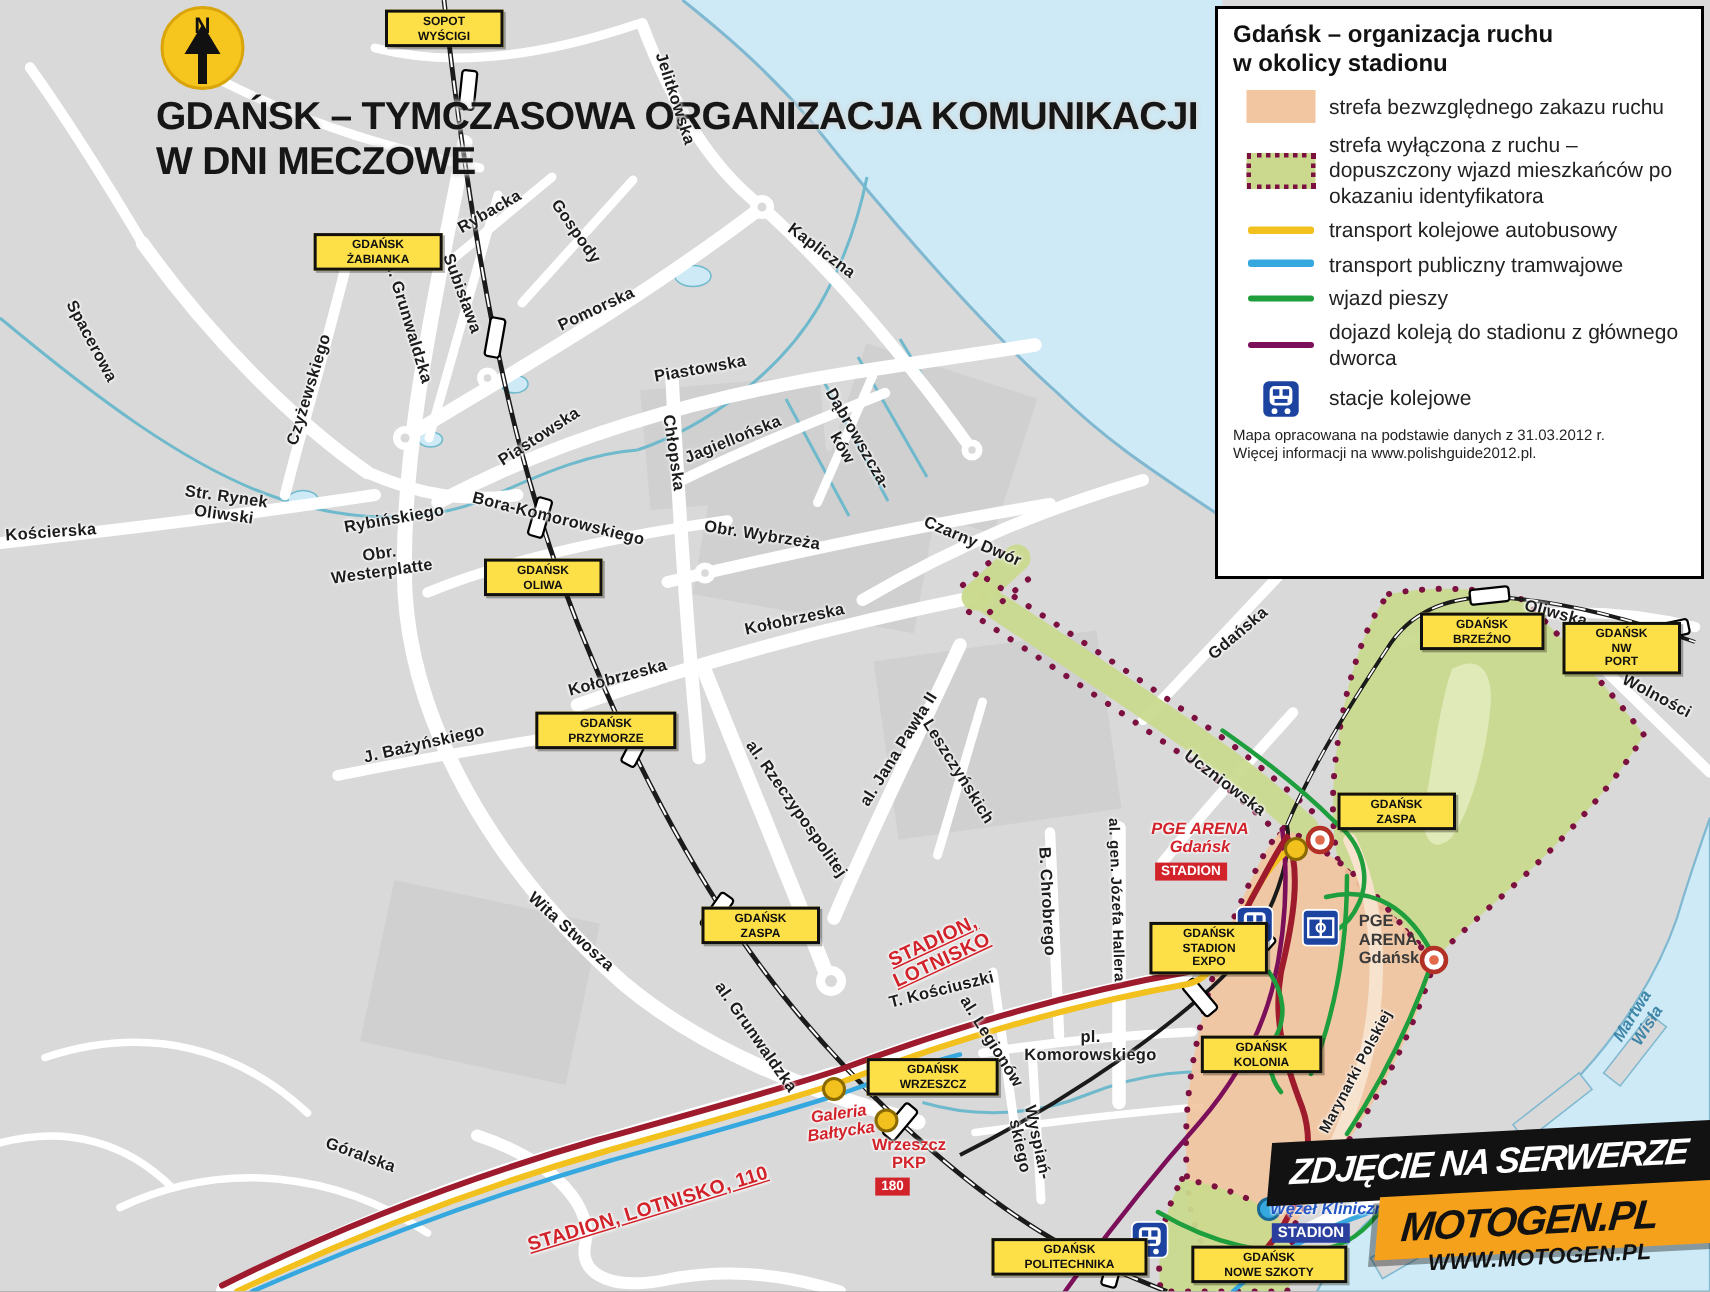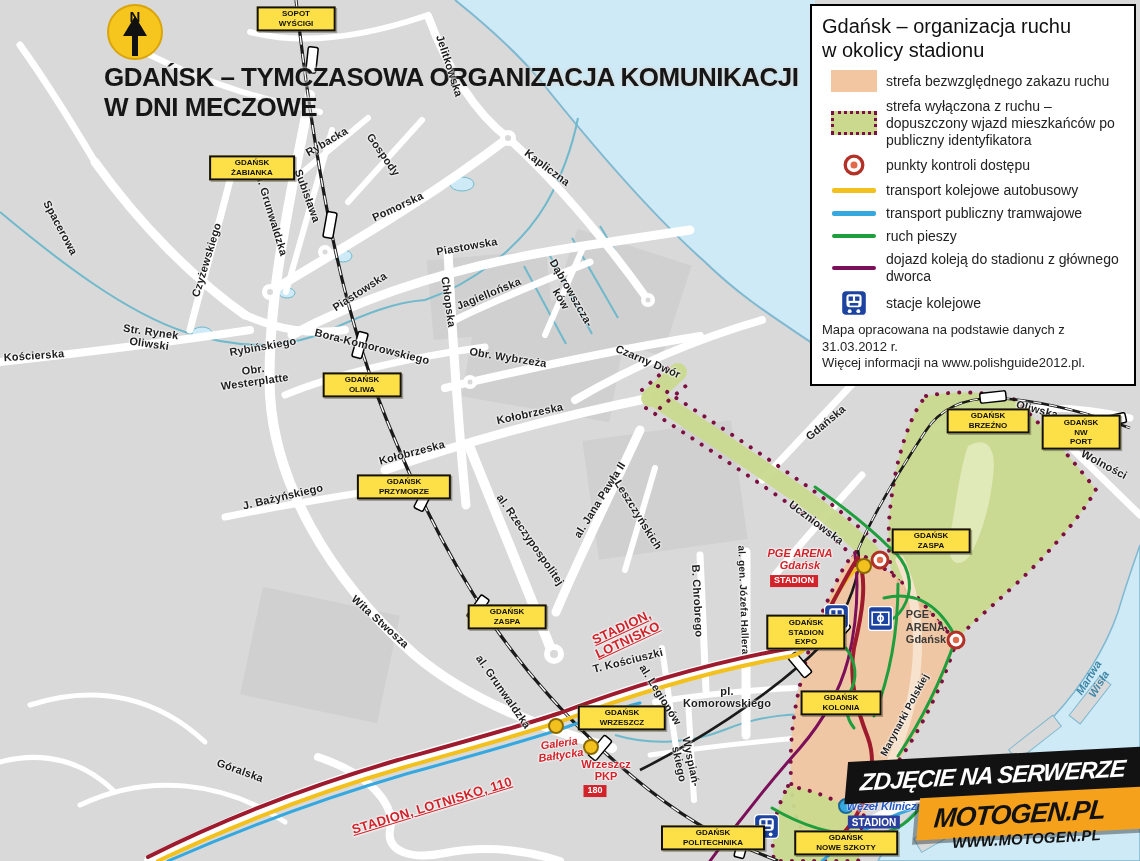--- a/index.html
+++ b/index.html
@@ -28,37 +28,37 @@
       white-space:pre-line;text-shadow:0 0 2px #fff,0 0 2px #fff;}
   .dk{z-index:2;color:#3a3a3a;font-weight:700;font-size:11px;white-space:pre-line;
       line-height:1.15;text-align:left;}
   .title{position:absolute;left:104px;top:62px;z-index:2;font-size:26px;font-weight:700;
       color:#161616;letter-spacing:-.5px;line-height:1.16;white-space:pre-line;
       text-shadow:0 0 3px #d9d9d9,0 0 4px #d9d9d9;}
   .north{position:absolute;left:106px;top:2px;z-index:4;}
   
   .legend{position:absolute;left:810px;top:4px;width:326px;height:382px;z-index:5;
       background:#fff;border:2px solid #000;box-sizing:border-box;padding:8px 10px 4px 10px;}
-  .legend .ltitle{font-size:20px;font-weight:400;color:#111;line-height:1.2;
+  .legend .ltitle{font-size:16px;font-weight:700;color:#111;line-height:1.2;
       white-space:pre-line;margin-bottom:8px;}
   .litem{display:flex;align-items:center;margin-bottom:6px;}
   .lsw{flex:0 0 64px;display:flex;justify-content:center;align-items:center;}
   .ltxt{font-size:14px;color:#222;line-height:1.2;}
   .sw-orange{width:46px;height:22px;background:#f2c6a0;}
   .sw-green{width:46px;height:24px;background:#cbd98f;border:3px dotted #7c1040;box-sizing:border-box;}
   .sw-line{width:44px;height:4px;border-radius:2px;}
   .sw-uefa{background:#9e1b2e;height:5px;}
   .sw-bus{background:#f2c11d;height:5px;}
   .sw-tram{background:#35a8e0;height:5px;}
   .sw-ped{background:#1f9e3d;}
   .sw-pur{background:#7c0f5a;}
   .dot{display:inline-block;width:14px;height:14px;border-radius:50%;box-sizing:border-box;}
   .dot.y{background:#f2c11d;border:2px solid #8a6a00;margin-right:6px;}
   .dot.b{background:#35a8e0;border:2px solid #1a6a96;}
-  .lfoot{font-size:13px;color:#222;line-height:1.25;white-space:pre-line;margin-top:1px;}
+  .lfoot{font-size:10px;color:#222;line-height:1.25;white-space:pre-line;margin-top:1px;}
   
   .wm-black{position:absolute;left:846px;top:754px;width:310px;height:42px;background:#121212;
       z-index:6;transform:rotate(-3deg) skewX(-8deg);display:flex;align-items:center;
       padding-left:14px;box-sizing:border-box;}
   .wm-black span{color:#fff;font-style:italic;font-weight:700;font-size:24px;letter-spacing:-1px;}
   .wm-orange{position:absolute;left:918px;top:792px;width:240px;height:42px;background:#f6a11c;
       z-index:6;transform:rotate(-3deg) skewX(-8deg);display:flex;align-items:center;
       padding-left:16px;box-sizing:border-box;box-shadow:-4px 4px 0 rgba(0,0,0,.35);}
   .wm-orange span{color:#121212;font-style:italic;font-weight:700;font-size:27px;letter-spacing:-1px;}
   .wm-url{position:absolute;left:952px;top:830px;z-index:6;transform:rotate(-3deg);
@@ -383,47 +383,39 @@
   <div class="litem">
     <span class="lsw">
           <span class="sw-orange"></span>
         </span>
     <span class="ltxt">strefa bezwzględnego zakazu ruchu</span>
   </div>
   <div class="litem">
     <span class="lsw">
           <span class="sw-green"></span>
         </span>
-    <span class="ltxt">strefa wyłączona z ruchu – dopuszczony wjazd mieszkańców po publiczny identyfikatora</span>
-  </div>
-  <div class="litem">
-    <span class="lsw">
-          <svg width="22" height="22" viewBox="0 0 20 20">
-            <use href="#ic-cp"></use>
-          </svg>
-        </span>
-    <span class="ltxt">punkty kontroli dostępu</span>
+    <span class="ltxt">strefa wyłączona z ruchu – dopuszczony wjazd mieszkańców po okazaniu identyfikatora</span>
   </div>
   <div class="litem">
     <span class="lsw">
           <span class="sw-line sw-bus"></span>
         </span>
     <span class="ltxt">transport kolejowe autobusowy</span>
   </div>
   <div class="litem">
     <span class="lsw">
           <span class="sw-line sw-tram"></span>
         </span>
     <span class="ltxt">transport publiczny tramwajowe</span>
   </div>
   <div class="litem">
     <span class="lsw">
           <span class="sw-line sw-ped"></span>
         </span>
-    <span class="ltxt">ruch pieszy</span>
+    <span class="ltxt">wjazd pieszy</span>
   </div>
   <div class="litem">
     <span class="lsw">
           <span class="sw-line sw-pur"></span>
         </span>
     <span class="ltxt">dojazd koleją do stadionu z głównego dworca</span>
   </div>
   <div class="litem">
     <span class="lsw">
           <svg width="26" height="26" viewBox="0 0 24 24">

